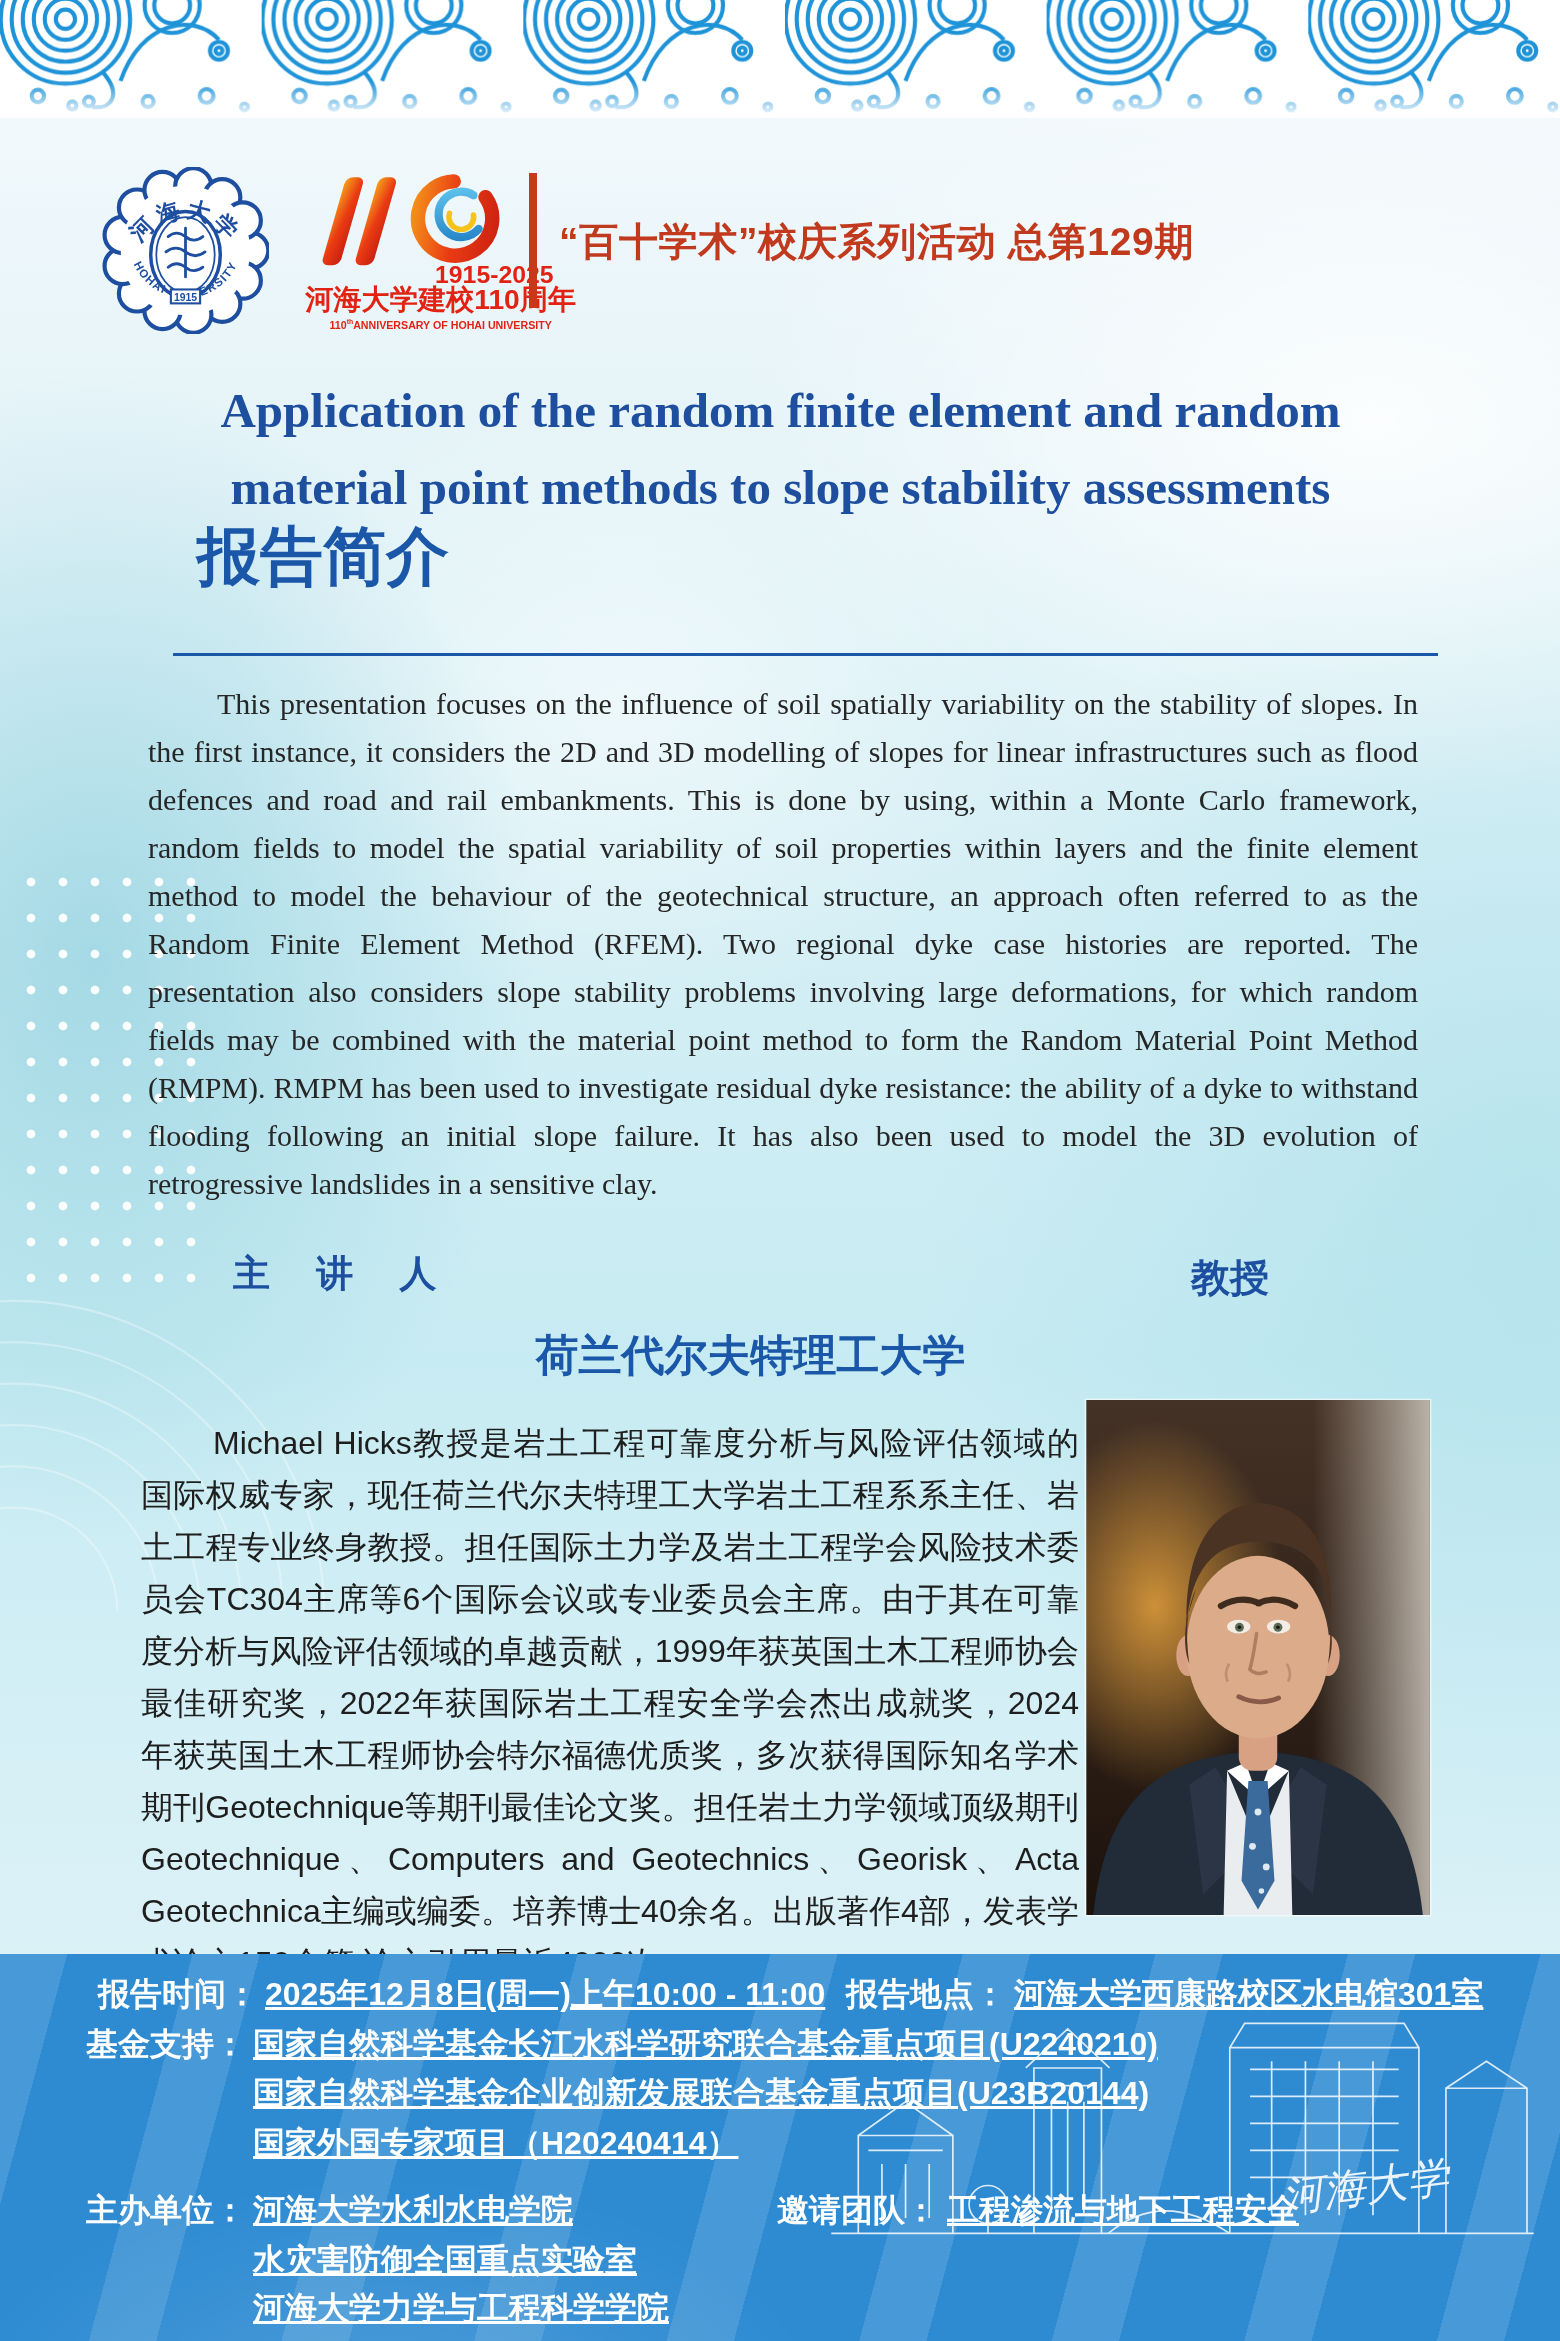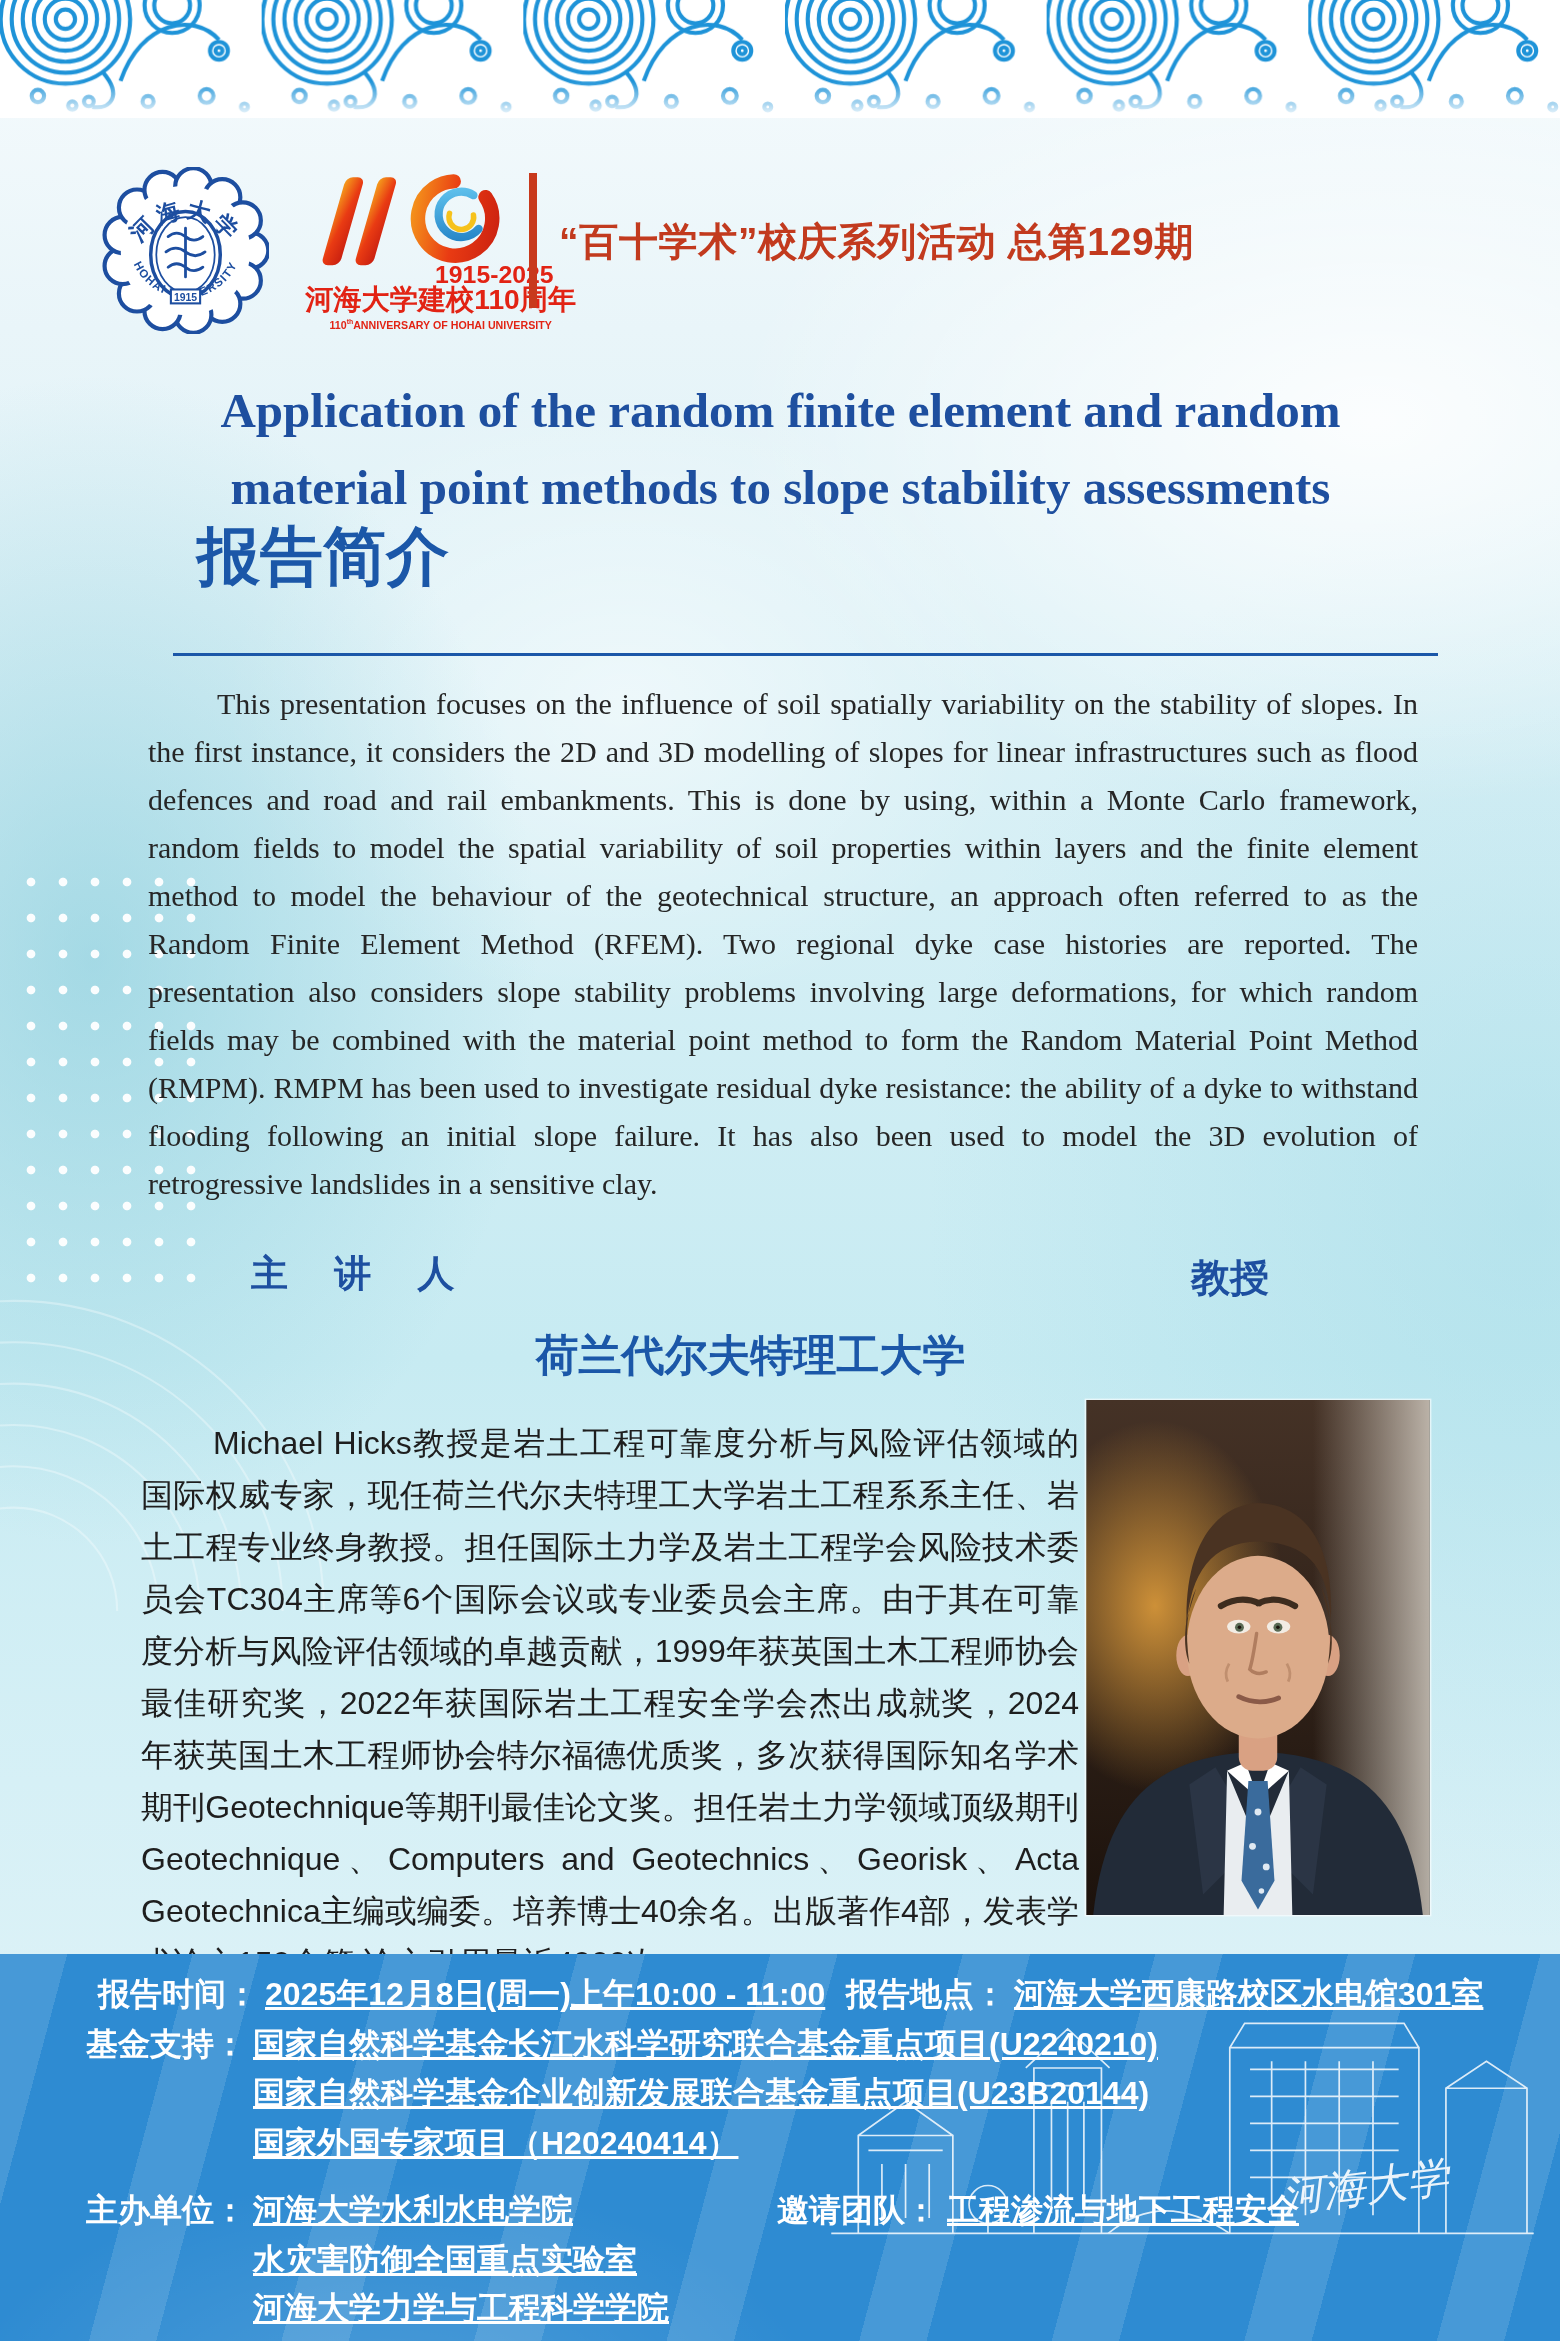--- a/index.html
+++ b/index.html
@@ -35,21 +35,21 @@
   
   .intro-heading{position:absolute;left:197px;top:514px;font-size:63px;font-weight:bold;color:#1b57a8;}
   .intro-rule{position:absolute;left:173px;top:653px;width:1265px;height:2.8px;background:#1b57a8;}
   .abstract{position:absolute;left:148px;top:680px;width:1270px;
     font-family:"Liberation Serif","DejaVu Serif",serif;font-size:30px;line-height:48px;
     color:#262626;text-align:justify;text-indent:69px;}
 
   
   .speaker-row{position:absolute;left:0;top:1199px;width:1561px;height:138px;}
   .speaker-role{position:absolute;left:233px;top:50px;font-size:37px;font-weight:bold;
-    color:#1d4fa0;letter-spacing:18px;margin-left:18px;}
+    color:#1d4fa0;letter-spacing:18px;}
   .speaker-name{position:absolute;left:432px;top:0;font-size:96px;line-height:103px;font-weight:bold;
     font-family:"Liberation Serif","DejaVu Serif",serif;color:#1d4fa0;}
   .speaker-honorific{position:absolute;left:1179px;top:52px;font-size:39px;font-weight:bold;color:#1d4fa0;margin-left:12px;}
   .affiliation{position:absolute;left:0;top:1327px;width:1501px;text-align:center;
     font-size:43px;font-weight:bold;color:#1b57a8;}
 
   
   .bio{position:absolute;left:141px;top:1417px;width:938px;font-size:32px;line-height:52px;
     color:#1e1e1e;text-align:justify;text-indent:72px;}
   .photo{position:absolute;left:1086px;top:1400px;width:344px;height:515px;box-shadow:0 0 0 1.4px rgba(255,255,255,.6);}

